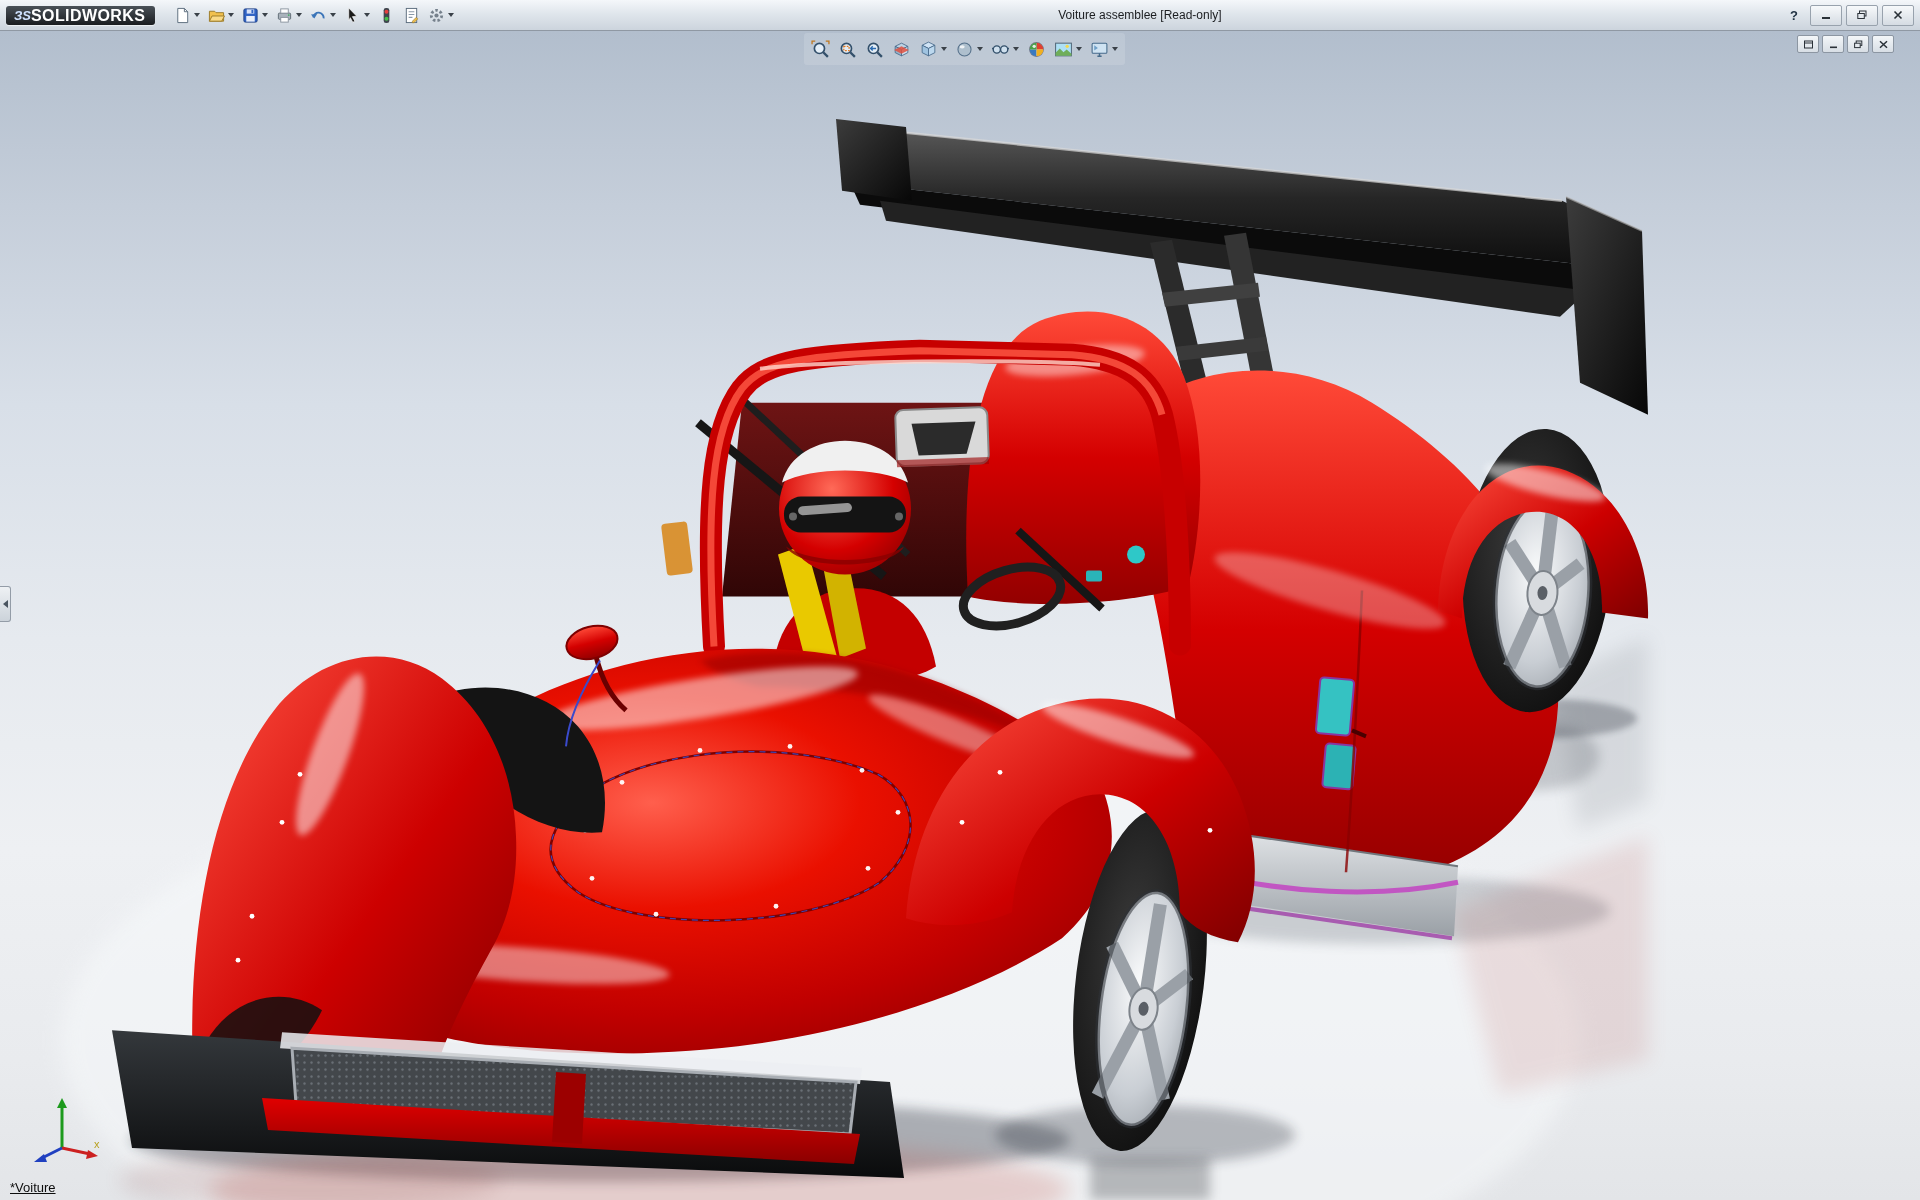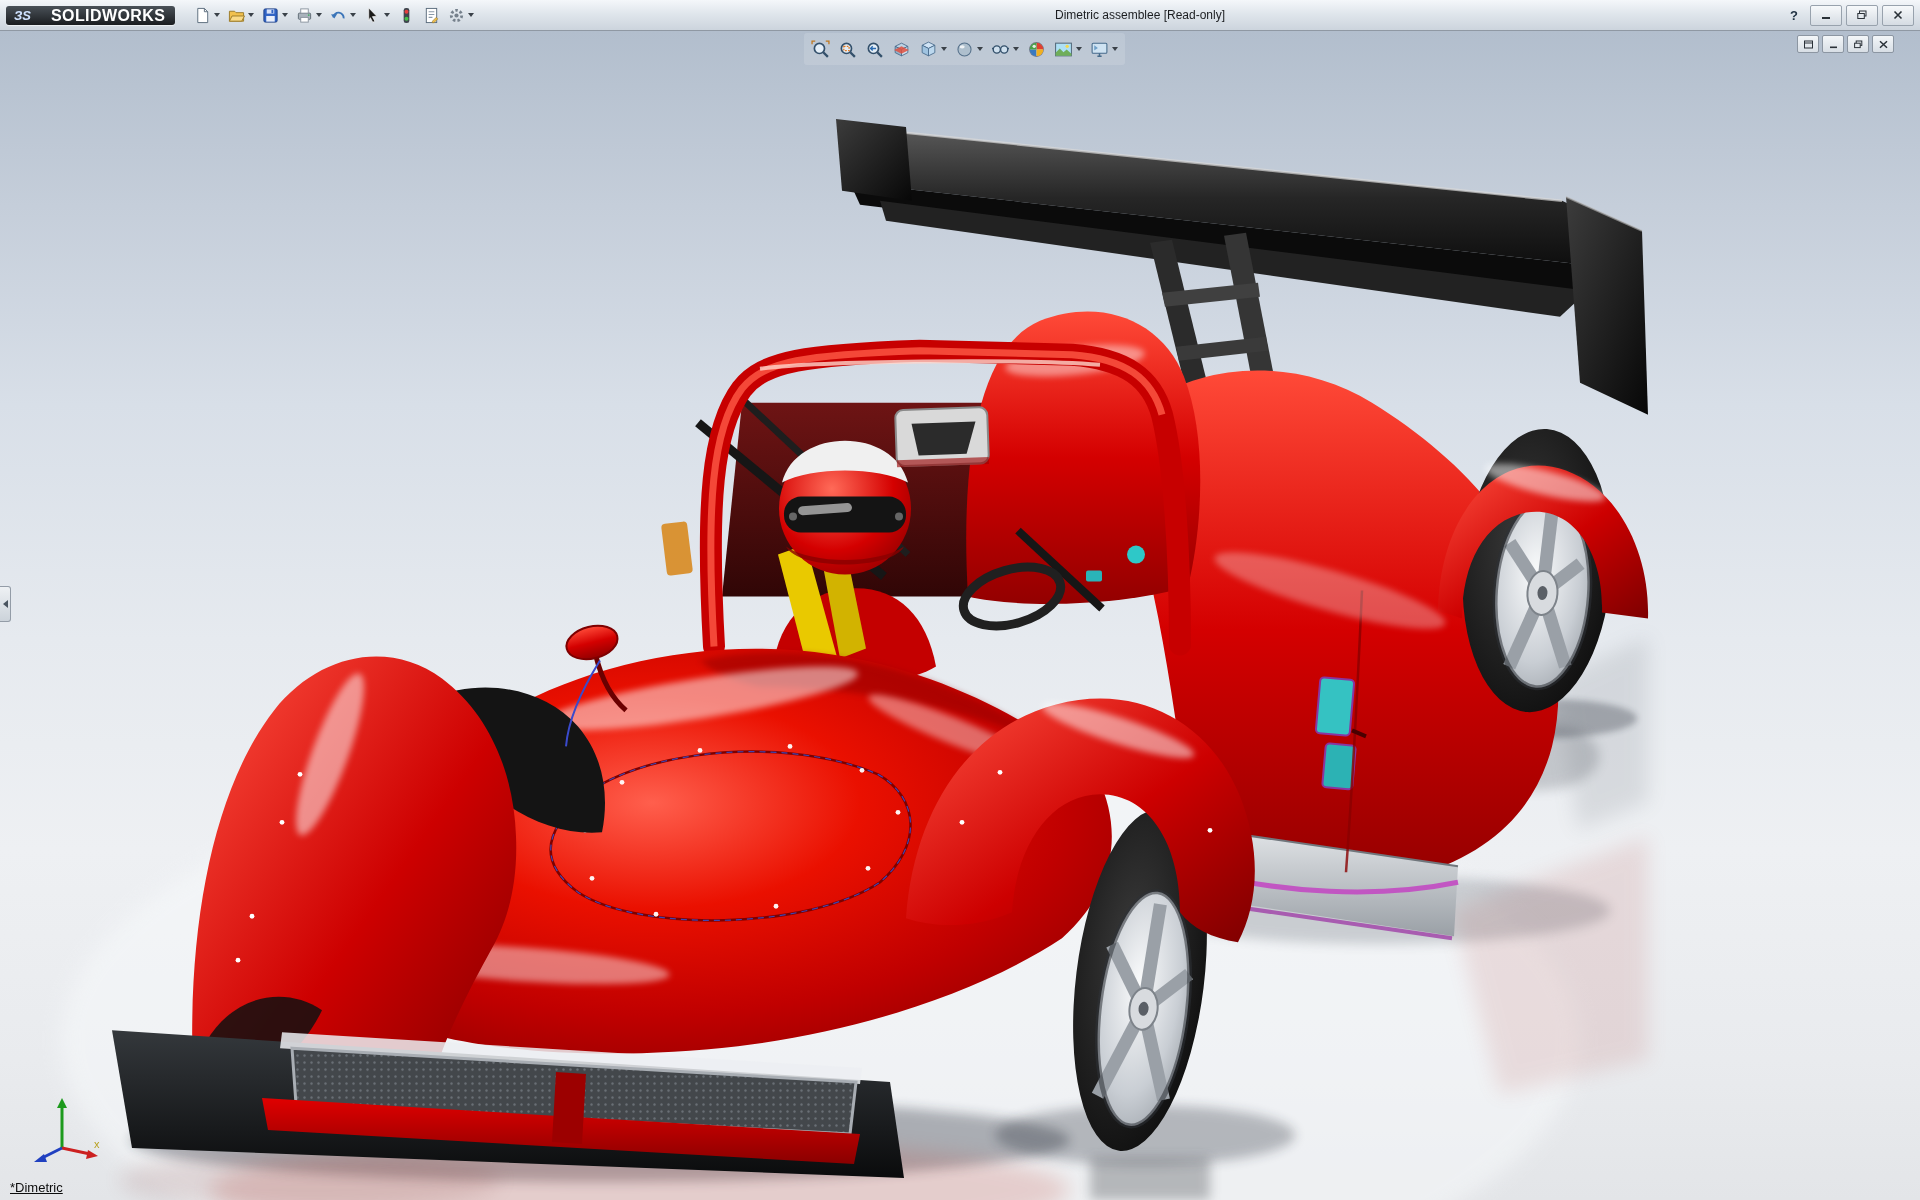--- a/index.html
+++ b/index.html
@@ -4,21 +4,21 @@
 <style>
   html,body{margin:0;padding:0;}
   body{width:1920px;height:1200px;overflow:hidden;position:relative;
        font-family:"Liberation Sans",sans-serif;background:#e8eaed;}
 
   
   .titlebar{position:absolute;top:0;left:0;right:0;height:30px;
     background:linear-gradient(#f4f7fa,#e0e6ec 45%,#ccd4dd);
     border-bottom:1px solid #8f98a3;display:flex;align-items:center;
     padding:0 6px;z-index:40;}
-  .logo{display:flex;align-items:center;gap:20px;
+  .logo{display:flex;align-items:center;gap:0;
     background:linear-gradient(#4a5158,#1a1d20);border-radius:3px;
     padding:3px 10px 3px 8px;margin-right:16px;box-shadow:0 1px 1px rgba(255,255,255,.6);}
   .logo-mark{color:#cfe2ff;font-weight:bold;font-style:italic;font-size:13px;line-height:13px;}
   .logo-text{color:#fff;font-weight:bold;font-size:16px;letter-spacing:.4px;line-height:13px;}
   .toolbar{display:flex;align-items:center;gap:2px;z-index:2;}
   .tbtn{display:flex;align-items:center;height:24px;padding:2px 3px;border-radius:2px;}
   .ticon{width:17px;height:17px;display:block;}
   .caret{width:0;height:0;border-left:3.5px solid transparent;border-right:3.5px solid transparent;
     border-top:4px solid #3a4148;margin-left:3px;}
   .titletext{position:absolute;left:360px;right:0;top:0;height:30px;line-height:30px;
@@ -210,21 +210,21 @@
           <use href="#icon-props" xlink:href="#icon-props"></use>
         </svg>
       </div>
       <div class="tbtn">
         <svg class="ticon" viewBox="0 0 18 18">
           <use href="#icon-options" xlink:href="#icon-options"></use>
         </svg>
         <span class="caret"></span>
       </div>
     </div>
-  <div class="titletext">Dimetric assemblee [Read-only]</div>
+  <div class="titletext">Voiture assemblee [Read-only]</div>
   <div class="win-controls">
     <span class="help-btn">?</span>
     <div class="wbtn">
       <svg viewBox="0 0 12 10">
           <rect x="2" y="7" width="8" height="2" fill="#2a3138"></rect>
         </svg>
     </div>
     <div class="wbtn">
       <svg viewBox="0 0 12 10">
           <rect x="3.5" y="1" width="6.5" height="5" fill="none" stroke="#2a3138"></rect>
@@ -571,14 +571,14 @@
   <svg class="triad" viewBox="0 0 84 84">
     <line x1="42" y1="58" x2="42" y2="16" stroke="#1d9a1d" stroke-width="3"></line>
     <path d="M42 8l-5 10h10z" fill="#1d9a1d"></path>
     <line x1="42" y1="58" x2="70" y2="64" stroke="#cc2020" stroke-width="3"></line>
     <path d="M78 66l-10-6-2 9z" fill="#cc2020"></path>
     <line x1="42" y1="58" x2="22" y2="68" stroke="#2040c0" stroke-width="3"></line>
     <path d="M14 72l10-8 3 8z" fill="#2040c0"></path>
     <text x="74" y="58" font-size="11" fill="#b8a020">x</text>
   </svg>
 
-  <div class="orientation-label">*Dimetric</div>
+  <div class="orientation-label">*Voiture</div>
 </div>
 
 </body></html>

